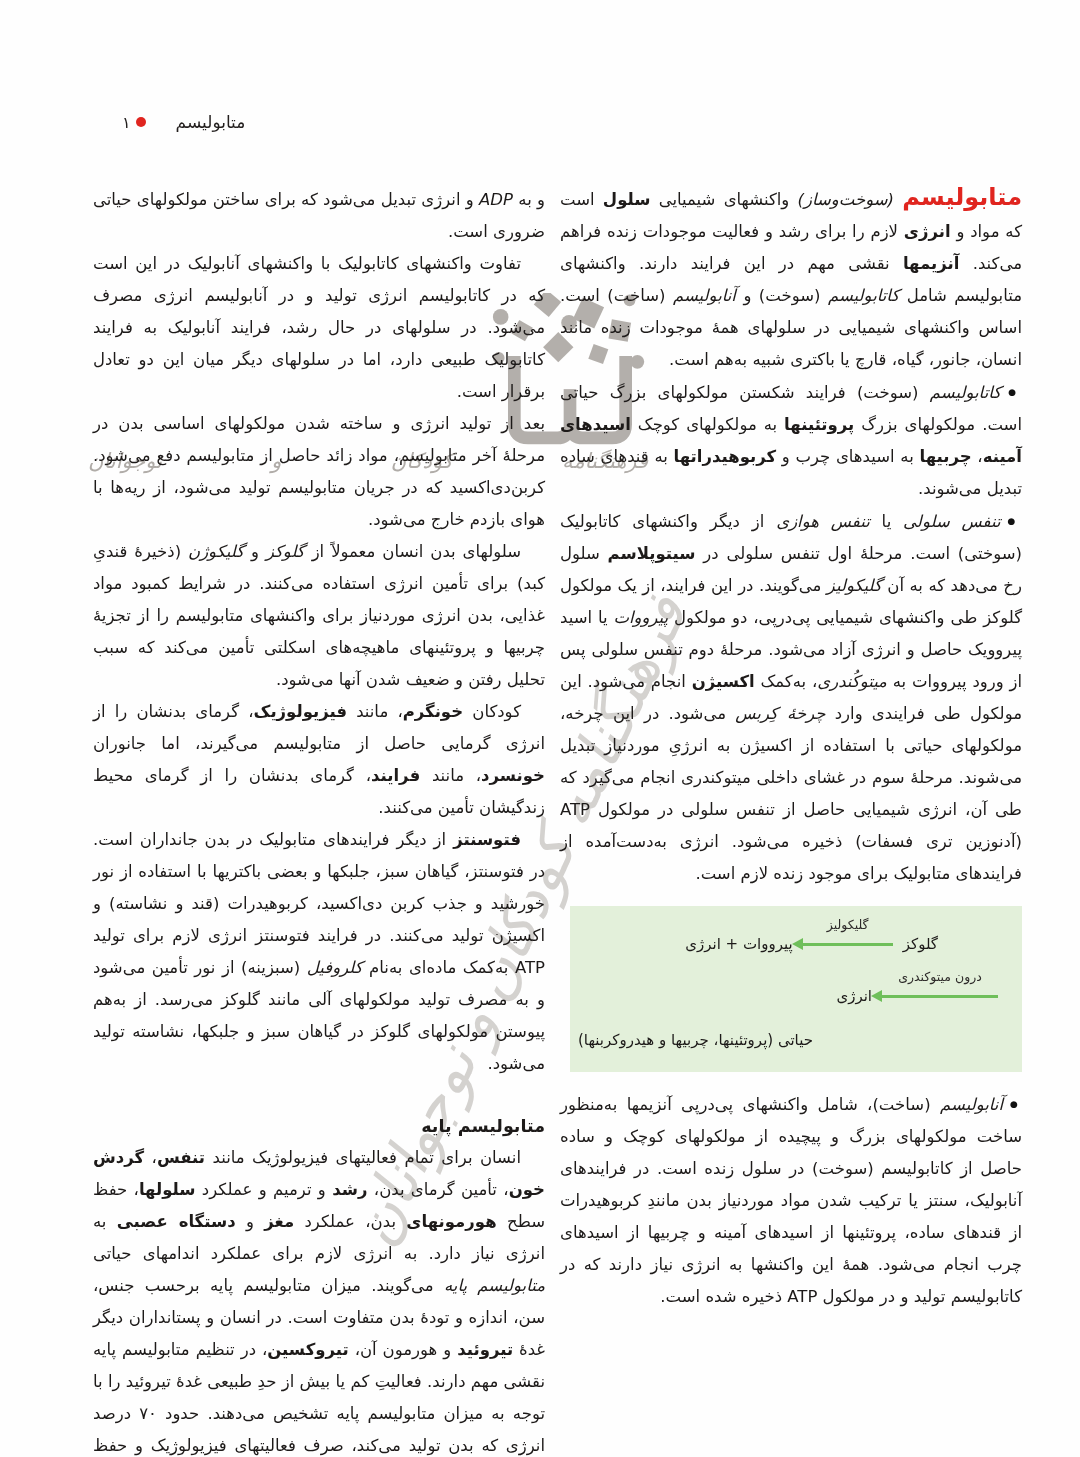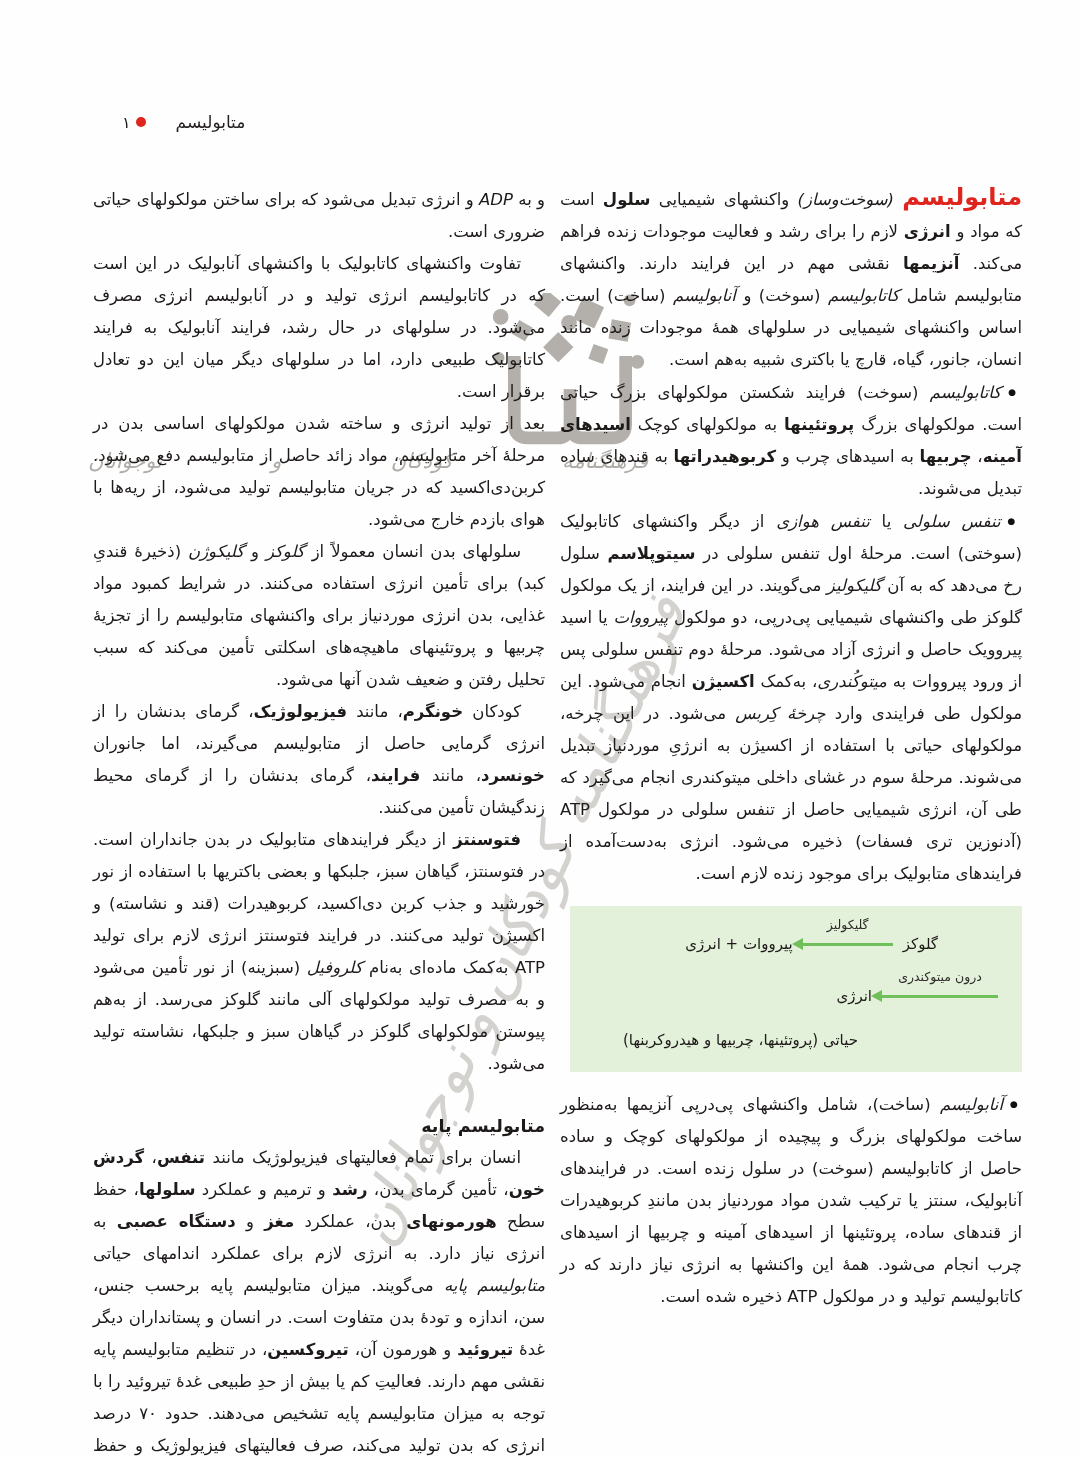--- a/index.html
+++ b/index.html
@@ -38,21 +38,21 @@
   .eq-row.r1{padding-right:70px;margin-top:4px;}
   .eq-row.r2{padding-right:0;margin-top:20px;}
   .eq-part{white-space:nowrap;}
   .arrow{position:relative;height:3px;background:#6fbf5a;margin:0 10px;flex:0 0 auto;align-self:center;}
   .arrow.a1{width:90px;}
   .arrow.a2{width:116px;}
   .arrow::after{content:"";position:absolute;left:-11px;top:-5px;
     border-top:6px solid transparent;border-bottom:6px solid transparent;border-right:11px solid #6fbf5a;}
   .arrow-label{position:absolute;bottom:5px;left:50%;transform:translateX(-50%);
     font-size:12.5px;color:#2e2b2a;white-space:nowrap;}
-  .eq-cont{direction:rtl;text-align:center;font-size:15px;padding-right:105px;margin-top:12px;}
+  .eq-cont{direction:rtl;text-align:left;font-size:15px;padding-right:105px;margin-top:12px;}
 </style>
 </head>
 <body>
 
 <div class="page">
 
   <div class="wm-layer">
     <svg class="wm-logo" viewBox="0 0 170 165">
       <g fill="#a7a29d">
         <rect x="52" y="0" width="20" height="20" transform="rotate(40 62 10)"></rect>

